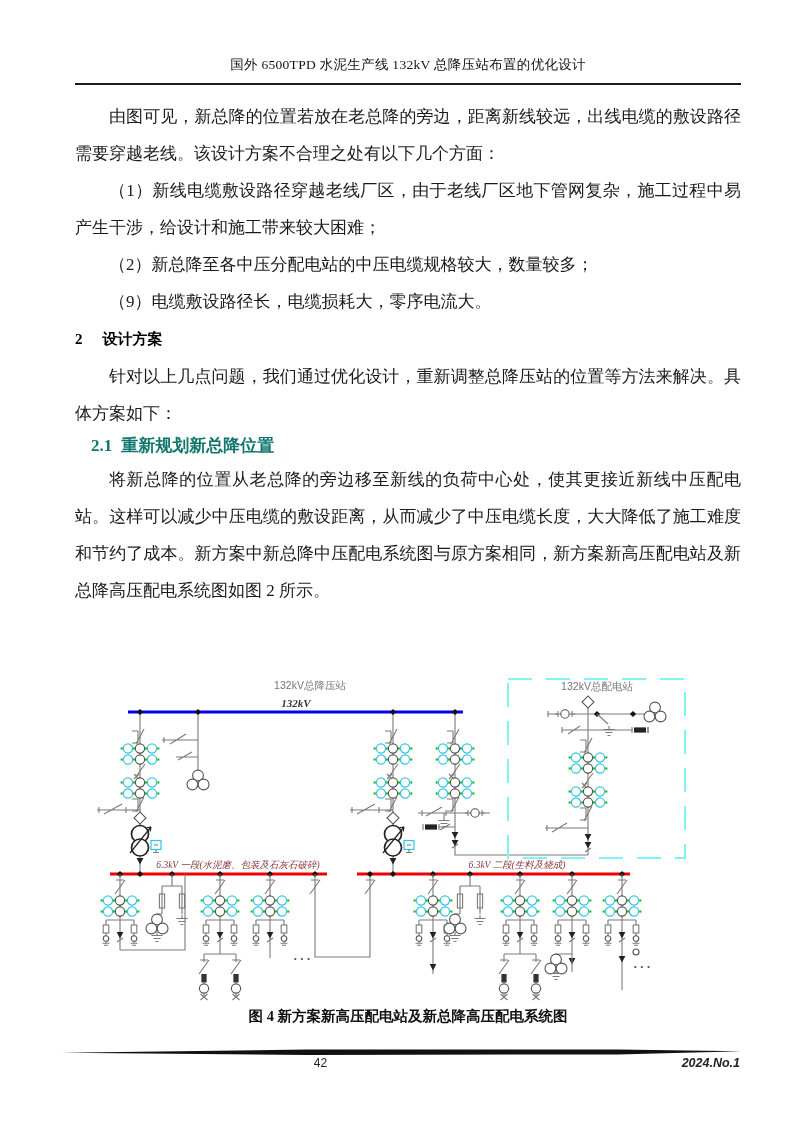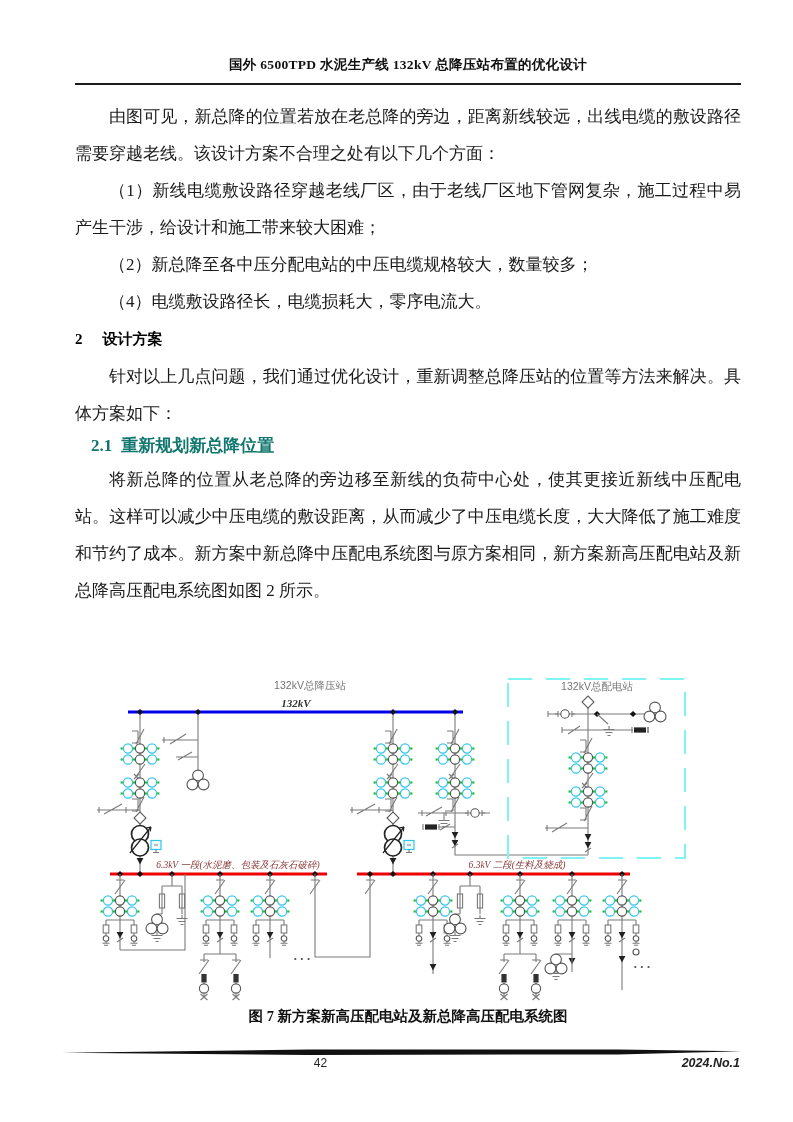--- a/index.html
+++ b/index.html
@@ -3,21 +3,21 @@
 <meta charset="utf-8">
 <style>
   html,body { margin:0; padding:0; background:#e8e8e8; }
   .page {
     position:relative; width:793px; height:1122px; margin:0 auto;
     background:#ffffff; overflow:hidden;
     font-family:"Liberation Serif","DejaVu Serif",serif; color:#1a1a1a;
   }
   .doc-header {
     position:absolute; top:56px; left:75px; width:666px;
-    text-align:center; font-size:13.5px; font-weight:bold; color:#111;
+    text-align:center; font-size:13.5px; font-weight:normal; color:#111;
     letter-spacing:0.3px;
   }
   .header-rule { position:absolute; top:83px; left:75px; width:666px; height:0;
     border-top:2px solid #1c1c1c; }
   .content {
     position:absolute; top:98px; left:75px; width:666px;
     font-size:17px; line-height:37px; text-align:justify;
   }
   p.body-para { margin:0; text-indent:2em; }
   .h-sec { margin:5px 0 4px 0; font-size:15px; line-height:29px; font-weight:bold; color:#000; }
@@ -61,21 +61,21 @@
 
 <div class="page">
 
   <div class="doc-header">国外 6500TPD 水泥生产线 132kV 总降压站布置的优化设计</div>
   <div class="header-rule"></div>
 
   <div class="content">
     <p class="body-para">由图可见，新总降的位置若放在老总降的旁边，距离新线较远，出线电缆的敷设路径需要穿越老线。该设计方案不合理之处有以下几个方面：</p>
     <p class="body-para">（1）新线电缆敷设路径穿越老线厂区，由于老线厂区地下管网复杂，施工过程中易产生干涉，给设计和施工带来较大困难；</p>
     <p class="body-para">（2）新总降至各中压分配电站的中压电缆规格较大，数量较多；</p>
-    <p class="body-para">（4）电缆敷设路径长，电缆损耗大，零序电流大。</p>
+    <p class="body-para">（9）电缆敷设路径长，电缆损耗大，零序电流大。</p>
     <h2 class="h-sec"><span class="num">2</span><span>设计方案</span></h2>
     <p class="body-para">针对以上几点问题，我们通过优化设计，重新调整总降压站的位置等方法来解决。具体方案如下：</p>
     <h3 class="h-sub"><span class="num">2.1</span><span>重新规划新总降位置</span></h3>
     <p class="body-para">将新总降的位置从老总降的旁边移至新线的负荷中心处，使其更接近新线中压配电站。这样可以减少中压电缆的敷设距离，从而减少了中压电缆长度，大大降低了施工难度和节约了成本。新方案中新总降中压配电系统图与原方案相同，新方案新高压配电站及新总降高压配电系统图如图 2 所示。</p>
   </div>
 
   <div class="figure-wrap">
   <svg width="680" height="332" viewBox="0 0 680 332">
     <defs>
       <g id="disc">
@@ -313,21 +313,21 @@
           <path class="ln" d="M502,278 V296"></path>
       <use href="#mvfeeder" x="552" y="198"></use>
       <path class="ln" d="M552,274 V314"></path>
       <circle class="dkc" cx="566" cy="276" r="3"></circle>
       <use href="#arrdn" x="552" y="282"></use>
       <text x="562" y="292" class="lbl-dots">...</text>
     </g>
   </svg>
   </div>
 
-  <div class="figure-caption">图 7  新方案新高压配电站及新总降高压配电系统图</div>
+  <div class="figure-caption">图 4  新方案新高压配电站及新总降高压配电系统图</div>
 
   <svg class="footer-bar" viewBox="0 0 688 14">
     <polygon points="4,6.8 250,3.6 560,3.4 684,5.2 560,8.4 250,8.9" fill="#111"></polygon>
   </svg>
   <div class="footer-page">42</div>
   <div class="footer-issue">2024.No.1</div>
 
 </div>
 
 </body></html>

